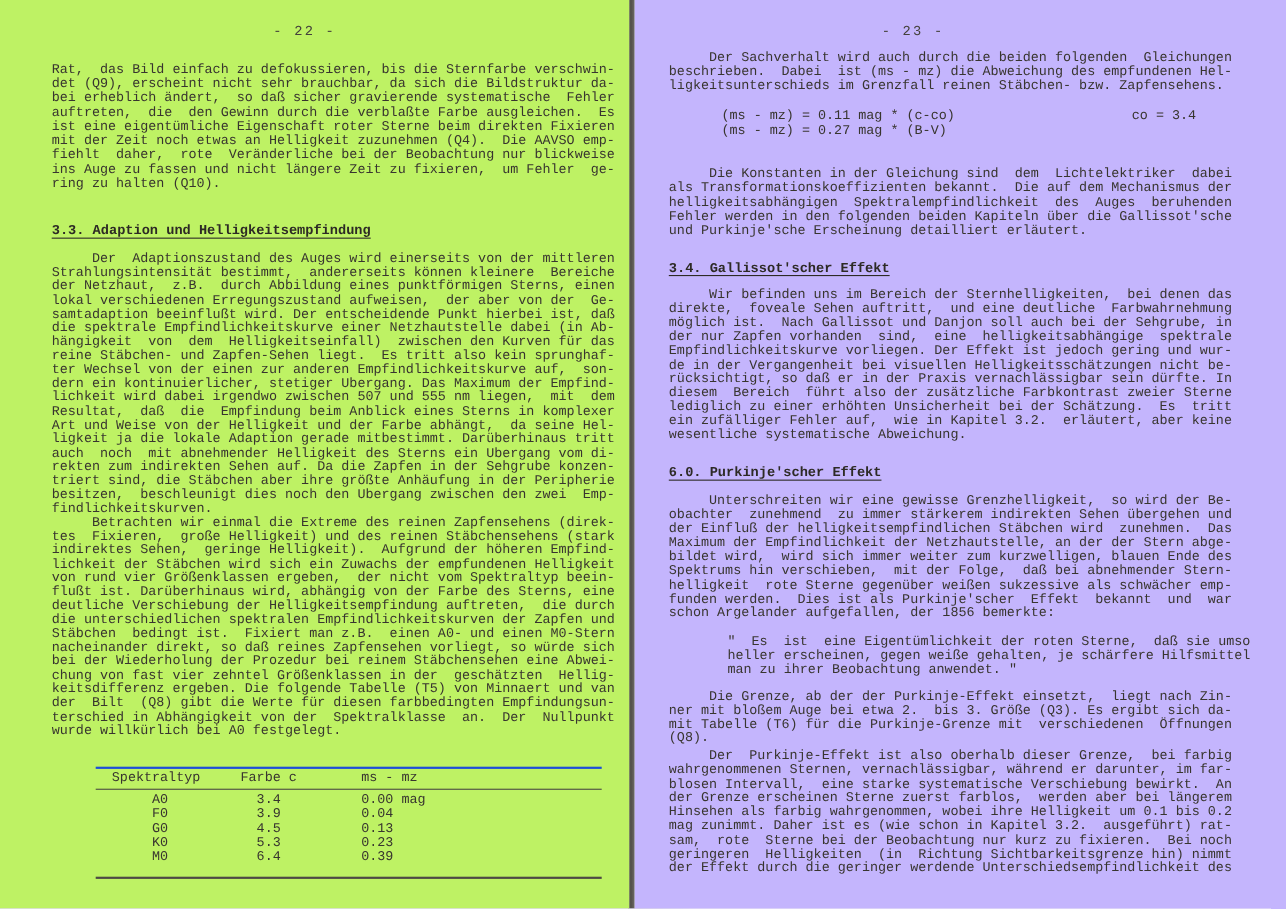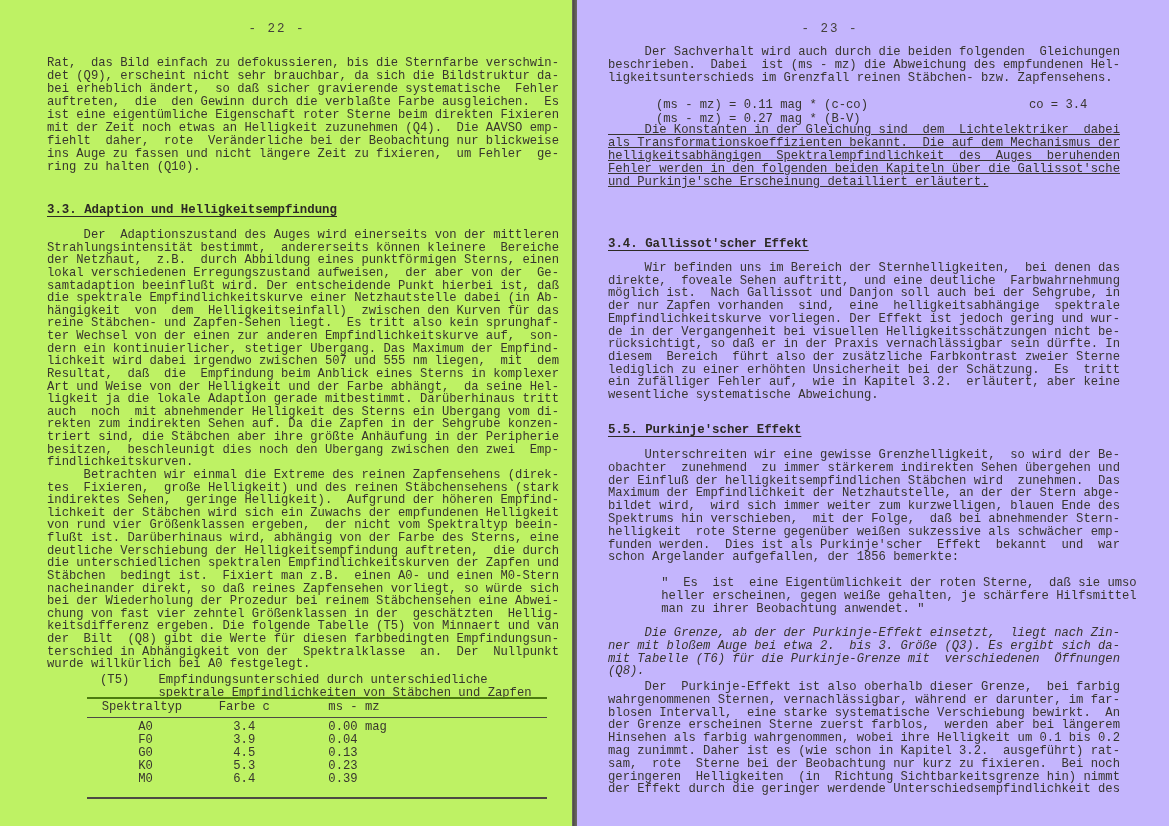--- a/index.html
+++ b/index.html
@@ -16,21 +16,21 @@
   .blk{position:absolute;font-size:12.2px;line-height:13px;letter-spacing:0;}
   .pagenum{position:absolute;font-size:12.5px;letter-spacing:2px;text-align:center;width:120px;color:#44413b;}
   .heading{position:absolute;font-size:12.4px;font-weight:700;color:#2d2a25;
     text-decoration:underline;text-underline-offset:3px;white-space:pre;}
   .dense{line-height:12.62px;}
   .p34{line-height:12.7px;}
   .p128{line-height:12.8px;}
   .eq{line-height:13.5px;}
   
   .t5wrap{position:absolute;left:87px;top:697px;width:460px;
-    border-top:2px solid #4d7c0f;border-bottom:2px solid #4d4a44;}
+    border-top:2px solid #1d4ed8;border-bottom:2px solid #4d4a44;}
   .t5head{font-size:12.2px;line-height:13px;padding:2px 0 3px 0;border-bottom:1.5px solid #4d4a44;}
   .t5rows{font-size:12.2px;line-height:13px;padding:3px 0 11px 0;}
   
   .edgeL{position:absolute;left:0;top:0;width:16px;height:826px;
     background:linear-gradient(to right,#dddcd8,rgba(246,246,243,0));}
   .gutter{position:absolute;left:571px;top:0;width:6px;height:826px;
     background:linear-gradient(to right,#8a8781,#504d47 40%,#6e6b65);}
   .gutterShade{position:absolute;left:577px;top:0;width:58px;height:826px;
     background:linear-gradient(to right,rgba(158,155,148,.5),rgba(247,247,244,0));}
   .ghost{position:absolute;pointer-events:none;filter:blur(.7px);}
@@ -100,22 +100,20 @@
 die unterschiedlichen spektralen Empfindlichkeitskurven der Zapfen und
 Stäbchen  bedingt ist.  Fixiert man z.B.  einen A0- und einen M0-Stern
 nacheinander direkt, so daß reines Zapfensehen vorliegt, so würde sich
 bei der Wiederholung der Prozedur bei reinem Stäbchensehen eine Abwei-
 chung von fast vier zehntel Größenklassen in der  geschätzten  Hellig-
 keitsdifferenz ergeben. Die folgende Tabelle (T5) von Minnaert und van
 der  Bilt  (Q8) gibt die Werte für diesen farbbedingten Empfindungsun-
 terschied in Abhängigkeit von der  Spektralklasse  an.  Der  Nullpunkt
 wurde willkürlich bei A0 festgelegt.</pre>
 
-  <pre class="blk" style="left:100px;top:674px;">(T5)    Empfindungsunterschied durch unterschiedliche
-        spektrale Empfindlichkeiten von Stäbchen und Zapfen</pre>
 
   <div class="t5wrap">
     <pre class="t5head">  Spektraltyp     Farbe c        ms - mz</pre>
     <pre class="t5rows">       A0           3.4          0.00 mag
        F0           3.9          0.04
        G0           4.5          0.13
        K0           5.3          0.23
        M0           6.4          0.39</pre>
   </div>
 </div>
@@ -123,57 +121,57 @@
 <div class="page" id="page-right">
   <div class="pagenum" style="left:193px;top:22px;">- 23 -</div>
 
   <pre class="blk" style="left:31px;top:46px;">     Der Sachverhalt wird auch durch die beiden folgenden  Gleichungen
 beschrieben.  Dabei  ist (ms - mz) die Abweichung des empfundenen Hel-
 ligkeitsunterschieds im Grenzfall reinen Stäbchen- bzw. Zapfensehens.</pre>
 
   <pre class="blk eq" style="left:35px;top:99px;">      (ms - mz) = 0.11 mag * (c-co)                      co = 3.4
       (ms - mz) = 0.27 mag * (B-V)</pre>
 
-  <pre class="blk" style="left:31px;top:124px;text-decoration:underline;">     Die Konstanten in der Gleichung sind  dem  Lichtelektriker  dabei
+  <pre class="blk" style="left:31px;top:152px;">     Die Konstanten in der Gleichung sind  dem  Lichtelektriker  dabei
 als Transformationskoeffizienten bekannt.  Die auf dem Mechanismus der
 helligkeitsabhängigen  Spektralempfindlichkeit  des  Auges  beruhenden
 Fehler werden in den folgenden beiden Kapiteln über die Gallissot'sche
 und Purkinje'sche Erscheinung detailliert erläutert.</pre>
 
   <div class="heading" style="left:31px;top:237px;">3.4. Gallissot'scher Effekt</div>
 
   <pre class="blk p34" style="left:31px;top:262px;">     Wir befinden uns im Bereich der Sternhelligkeiten,  bei denen das
 direkte,  foveale Sehen auftritt,  und eine deutliche  Farbwahrnehmung
 möglich ist.  Nach Gallissot und Danjon soll auch bei der Sehgrube, in
 der nur Zapfen vorhanden  sind,  eine  helligkeitsabhängige  spektrale
 Empfindlichkeitskurve vorliegen. Der Effekt ist jedoch gering und wur-
 de in der Vergangenheit bei visuellen Helligkeitsschätzungen nicht be-
 rücksichtigt, so daß er in der Praxis vernachlässigbar sein dürfte. In
 diesem  Bereich  führt also der zusätzliche Farbkontrast zweier Sterne
 lediglich zu einer erhöhten Unsicherheit bei der Schätzung.  Es  tritt
 ein zufälliger Fehler auf,  wie in Kapitel 3.2.  erläutert, aber keine
 wesentliche systematische Abweichung.</pre>
 
-  <div class="heading" style="left:31px;top:423px;">5.5. Purkinje'scher Effekt</div>
+  <div class="heading" style="left:31px;top:423px;">6.0. Purkinje'scher Effekt</div>
 
   <pre class="blk p128" style="left:31px;top:449px;">     Unterschreiten wir eine gewisse Grenzhelligkeit,  so wird der Be-
 obachter  zunehmend  zu immer stärkerem indirekten Sehen übergehen und
 der Einfluß der helligkeitsempfindlichen Stäbchen wird  zunehmen.  Das
 Maximum der Empfindlichkeit der Netzhautstelle, an der der Stern abge-
 bildet wird,  wird sich immer weiter zum kurzwelligen, blauen Ende des
 Spektrums hin verschieben,  mit der Folge,  daß bei abnehmender Stern-
 helligkeit  rote Sterne gegenüber weißen sukzessive als schwächer emp-
 funden werden.  Dies ist als Purkinje'scher  Effekt  bekannt  und  war
 schon Argelander aufgefallen, der 1856 bemerkte:</pre>
 
   <pre class="blk" style="left:55px;top:577px;">    "  Es  ist  eine Eigentümlichkeit der roten Sterne,  daß sie umso
     heller erscheinen, gegen weiße gehalten, je schärfere Hilfsmittel
     man zu ihrer Beobachtung anwendet. "</pre>
 
-  <pre class="blk p128" style="left:31px;top:627px;font-style:italic;">     Die Grenze, ab der der Purkinje-Effekt einsetzt,  liegt nach Zin-
+  <pre class="blk p128" style="left:31px;top:627px;">     Die Grenze, ab der der Purkinje-Effekt einsetzt,  liegt nach Zin-
 ner mit bloßem Auge bei etwa 2.  bis 3. Größe (Q3). Es ergibt sich da-
 mit Tabelle (T6) für die Purkinje-Grenze mit  verschiedenen  Öffnungen
 (Q8).</pre>
 
   <pre class="blk p128" style="left:31px;top:681px;">     Der  Purkinje-Effekt ist also oberhalb dieser Grenze,  bei farbig
 wahrgenommenen Sternen, vernachlässigbar, während er darunter, im far-
 blosen Intervall,  eine starke systematische Verschiebung bewirkt.  An
 der Grenze erscheinen Sterne zuerst farblos,  werden aber bei längerem
 Hinsehen als farbig wahrgenommen, wobei ihre Helligkeit um 0.1 bis 0.2
 mag zunimmt. Daher ist es (wie schon in Kapitel 3.2.  ausgeführt) rat-

